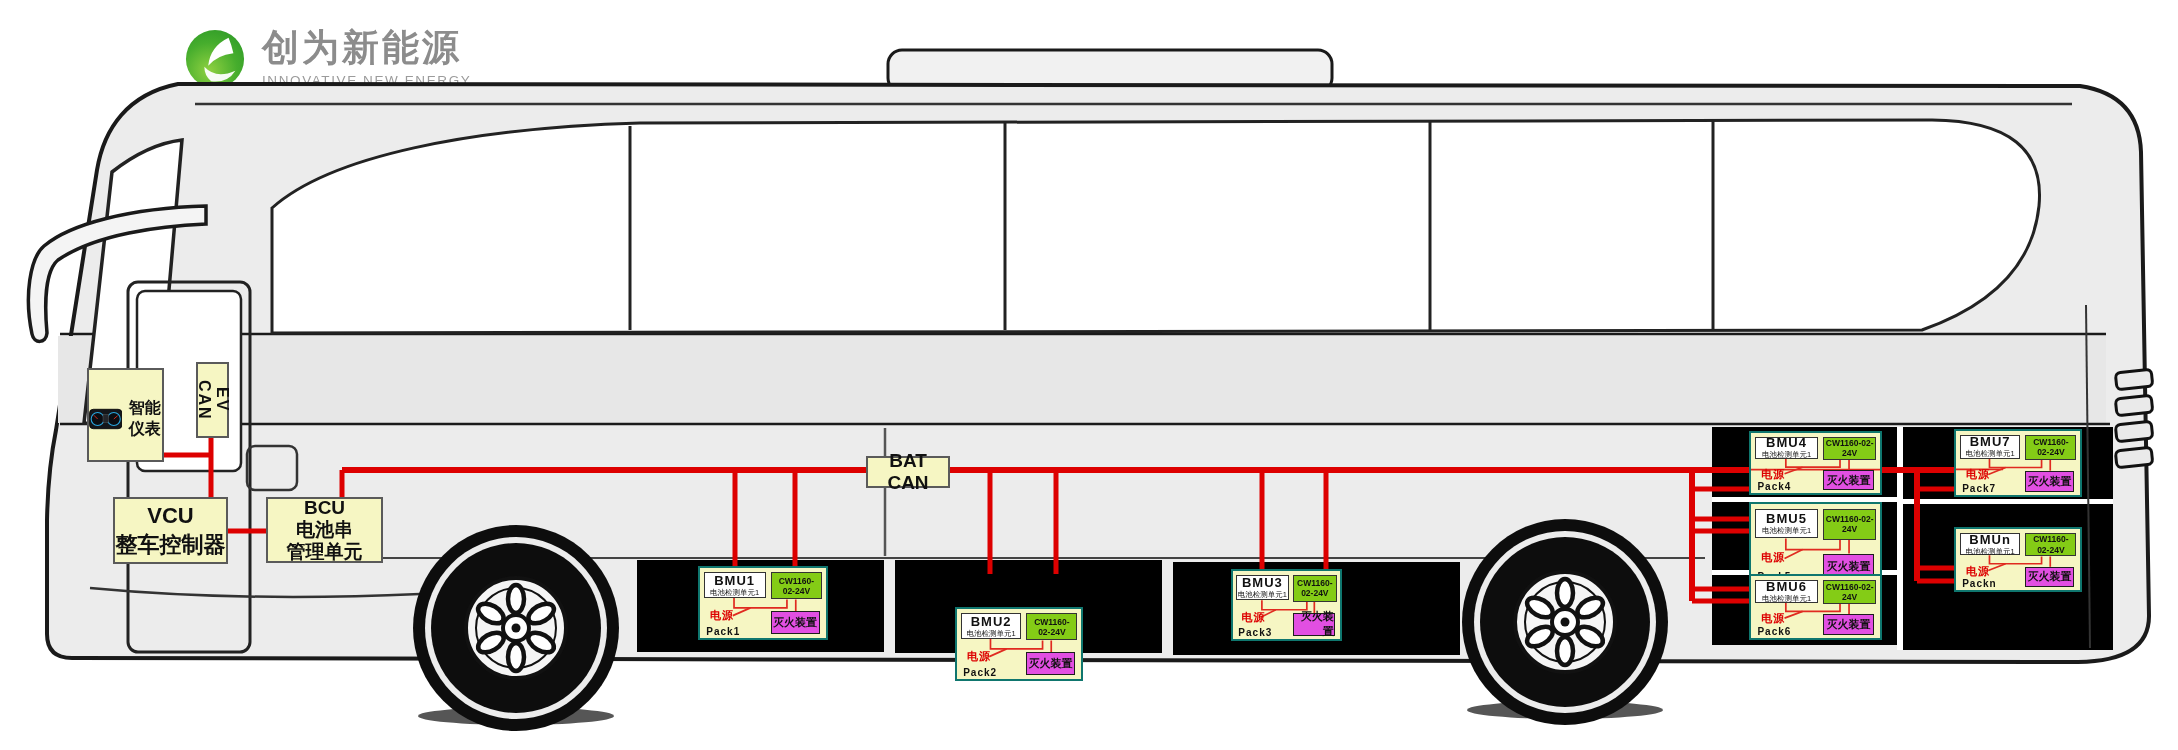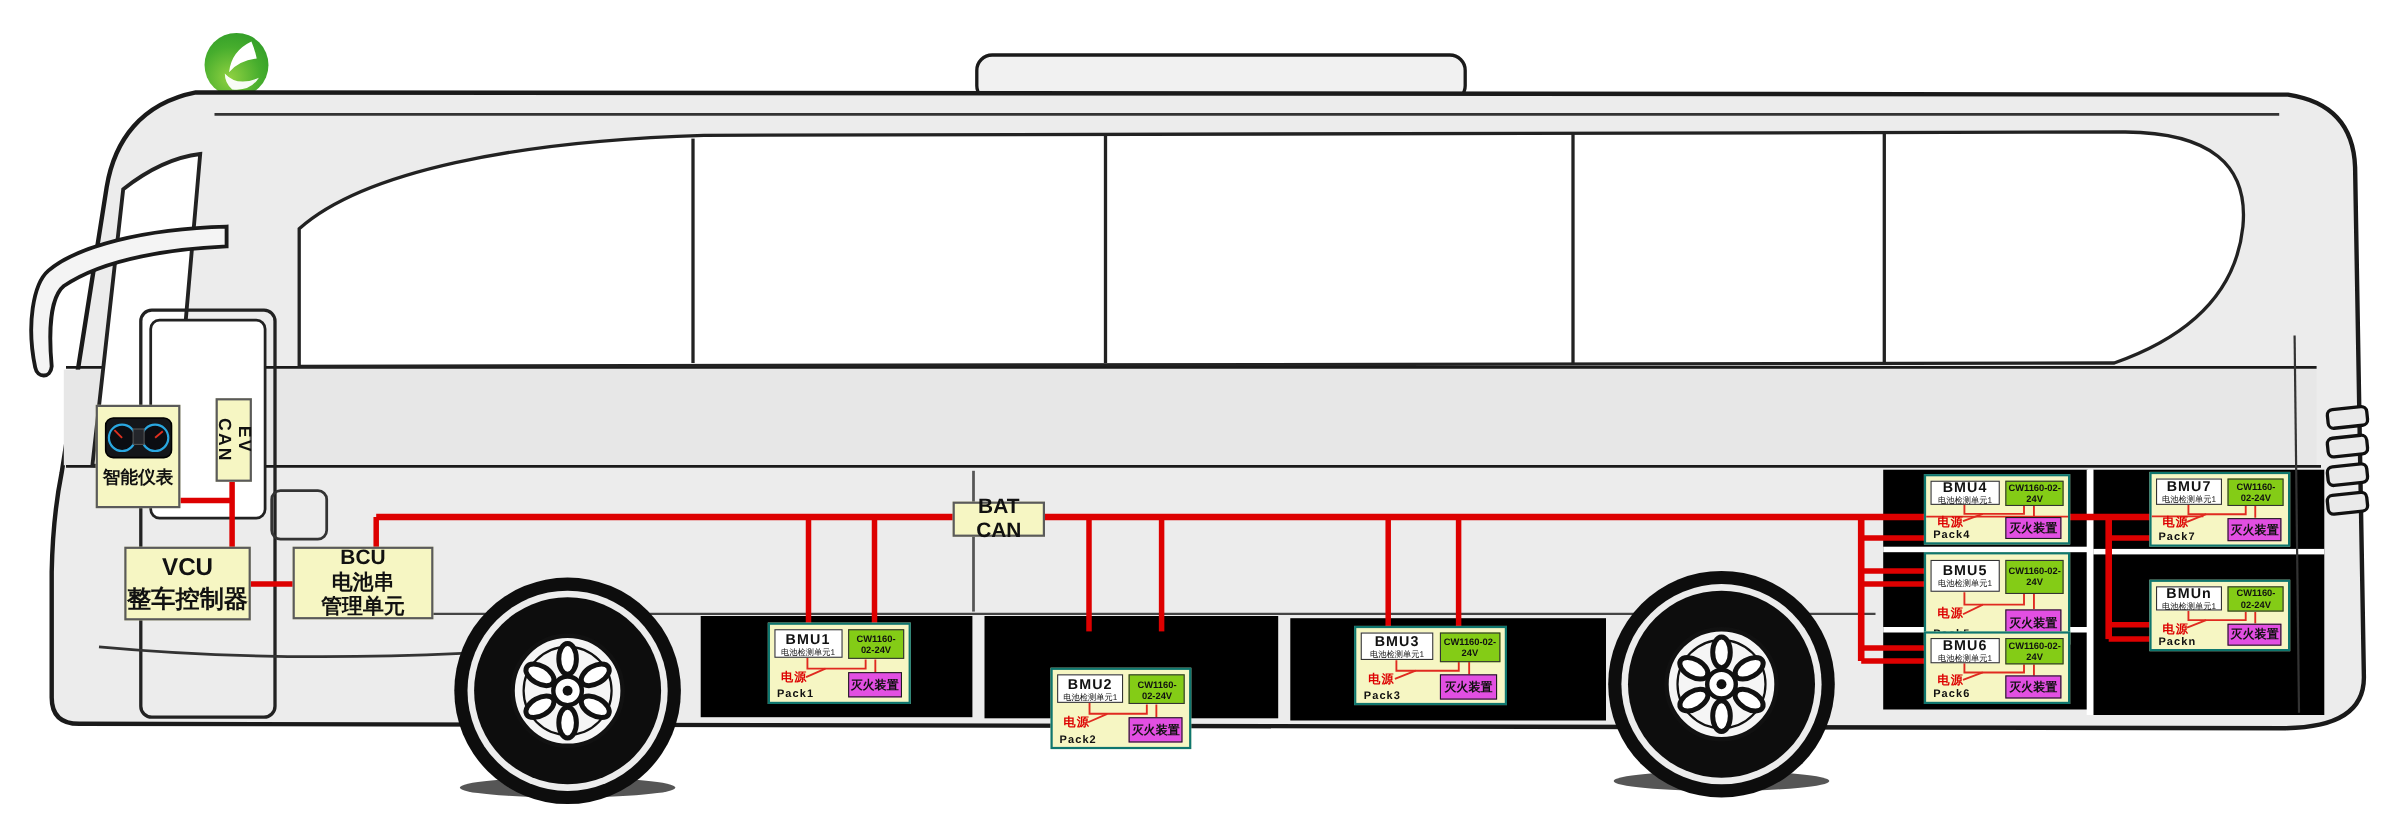--- a/index.html
+++ b/index.html
@@ -15,33 +15,33 @@
   .tagline{font-size:13.5px;color:#9b9b9b;letter-spacing:1.6px;margin-top:4px;}
 
   
   #title{position:absolute;left:700px;top:350px;width:950px;text-align:center;
          font-size:44px;font-weight:bold;color:#0d0d0d;letter-spacing:1px;white-space:nowrap;}
 
   
   .node{position:absolute;background:#f6f6c3;border:2px solid #5a5a5a;box-sizing:border-box;
         display:flex;align-items:center;justify-content:center;text-align:center;
         font-weight:bold;color:#111;z-index:6;}
-  #dash{left:87px;top:368px;width:77px;height:94px;flex-direction:column;justify-content:flex-start;
+  #dash{left:87px;top:368px;width:77px;height:94px;flex-direction:row;justify-content:flex-start;
         padding-top:7px;font-size:16px;gap:5px;}
   #evcan{left:196px;top:362px;width:33px;height:76px;font-size:16px;
          writing-mode:vertical-rl;letter-spacing:2px;}
   #vcu{left:113px;top:497px;width:115px;height:67px;font-size:22px;line-height:1.3;}
-  #bcu{left:266px;top:497px;width:128px;height:66px;font-size:19px;line-height:1.15;}
+  #bcu{left:266px;top:497px;width:117px;height:66px;font-size:19px;line-height:1.15;}
   #batcan{left:866px;top:456px;width:84px;height:32px;font-size:19px;}
 
   
   .pack{position:absolute;background:#f6f6c3;border:2px solid #0f766e;box-sizing:border-box;z-index:6;}
   .p1{left:698px;top:566px;width:130px;height:74px;}
   .p2{left:955px;top:567px;width:128px;height:74px;margin-top:40px;}
-  .p3{left:1231px;top:569px;width:139px;height:72px;}
+  .p3{left:1231px;top:569px;width:111px;height:72px;}
   .p4{left:1749px;top:431px;width:133px;height:64px;}
   .p5{left:1749px;top:502px;width:133px;height:84px;}
   .p6{left:1749px;top:574px;width:133px;height:66px;}
   .p7{left:1954px;top:429px;width:128px;height:68px;}
   .p8{left:1954px;top:527px;width:128px;height:65px;padding-left:44px;}
   .pwire{position:absolute;inset:0;width:100%;height:100%;}
   .pwire path{stroke:#e02a20;stroke-width:1.7;fill:none;vector-effect:non-scaling-stroke;}
   .pack .bmu{position:absolute;left:3%;top:6%;width:49%;height:37%;background:#fff;border:1.5px solid #333;
              box-sizing:border-box;display:flex;flex-direction:column;align-items:center;justify-content:center;line-height:1;}
   .bmu-t{font-weight:bold;font-size:13px;letter-spacing:1px;}
@@ -160,20 +160,24 @@
         <radialGradient id="lg" cx="40%" cy="70%" r="80%">
           <stop offset="0%" stop-color="#8fd141"></stop>
             <stop offset="60%" stop-color="#46ad2d"></stop>
             <stop offset="100%" stop-color="#2f9b28"></stop>
         </radialGradient>
       </defs>
       <circle cx="32" cy="32" r="30" fill="url(#lg)"></circle>
       <path d="M46,10 Q27,19 25,39 Q34,28 51,26 Q49,17 46,10 Z" fill="#ffffff"></path>
       <path d="M21,40 Q33,53 53,44 Q45,57 28,55 Q21,49 21,40 Z" fill="#ffffff" opacity="0.95"></path>
     </svg>
+    <div class="ltxt">
+      <div class="brand">创为新能源</div>
+      <div class="tagline">INNOVATIVE NEW ENERGY</div>
+    </div>
   </div>
 
   <div id="title">CW1160电池箱专用灭火装置安装示意</div>
 
   <div id="dash" class="node">
     <svg width="62" height="42" viewBox="0 0 62 42">
       <rect x="1" y="3" width="60" height="36" rx="7" fill="#14161a" stroke="#000" stroke-width="1.5"></rect>
       <circle cx="16" cy="21" r="12" fill="#0b0d12" stroke="#2aa7e0" stroke-width="2"></circle>
       <circle cx="46" cy="21" r="12" fill="#0b0d12" stroke="#2aa7e0" stroke-width="2"></circle>
       <path d="M16,21 L9,14" stroke="#e03020" stroke-width="1.7"></path>

